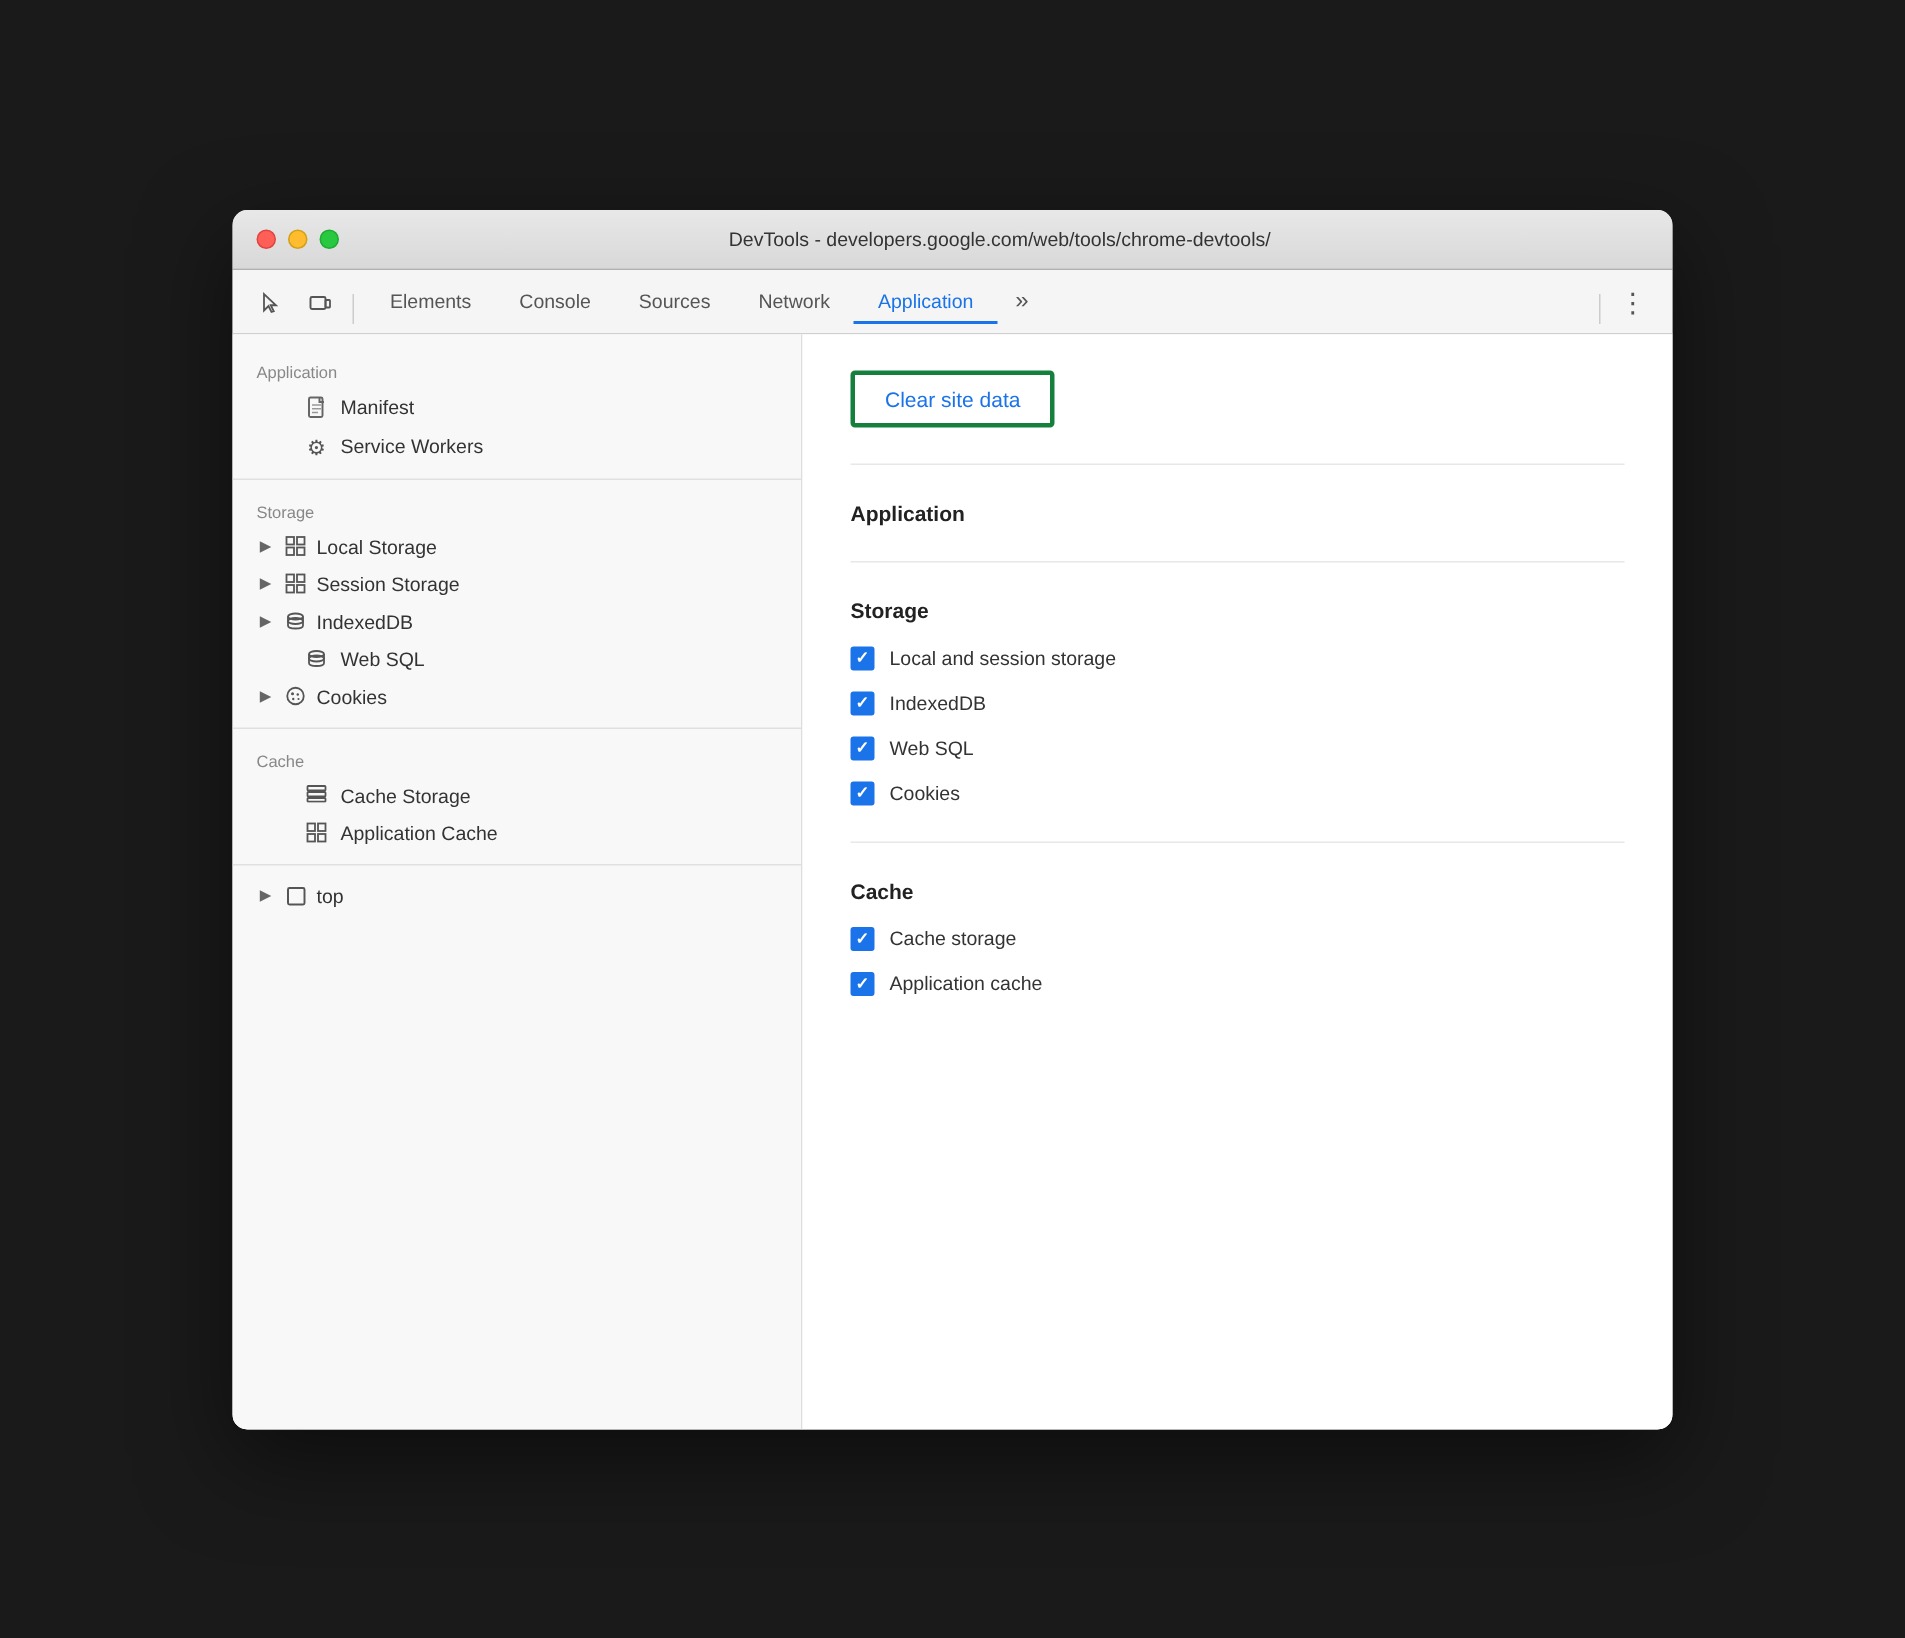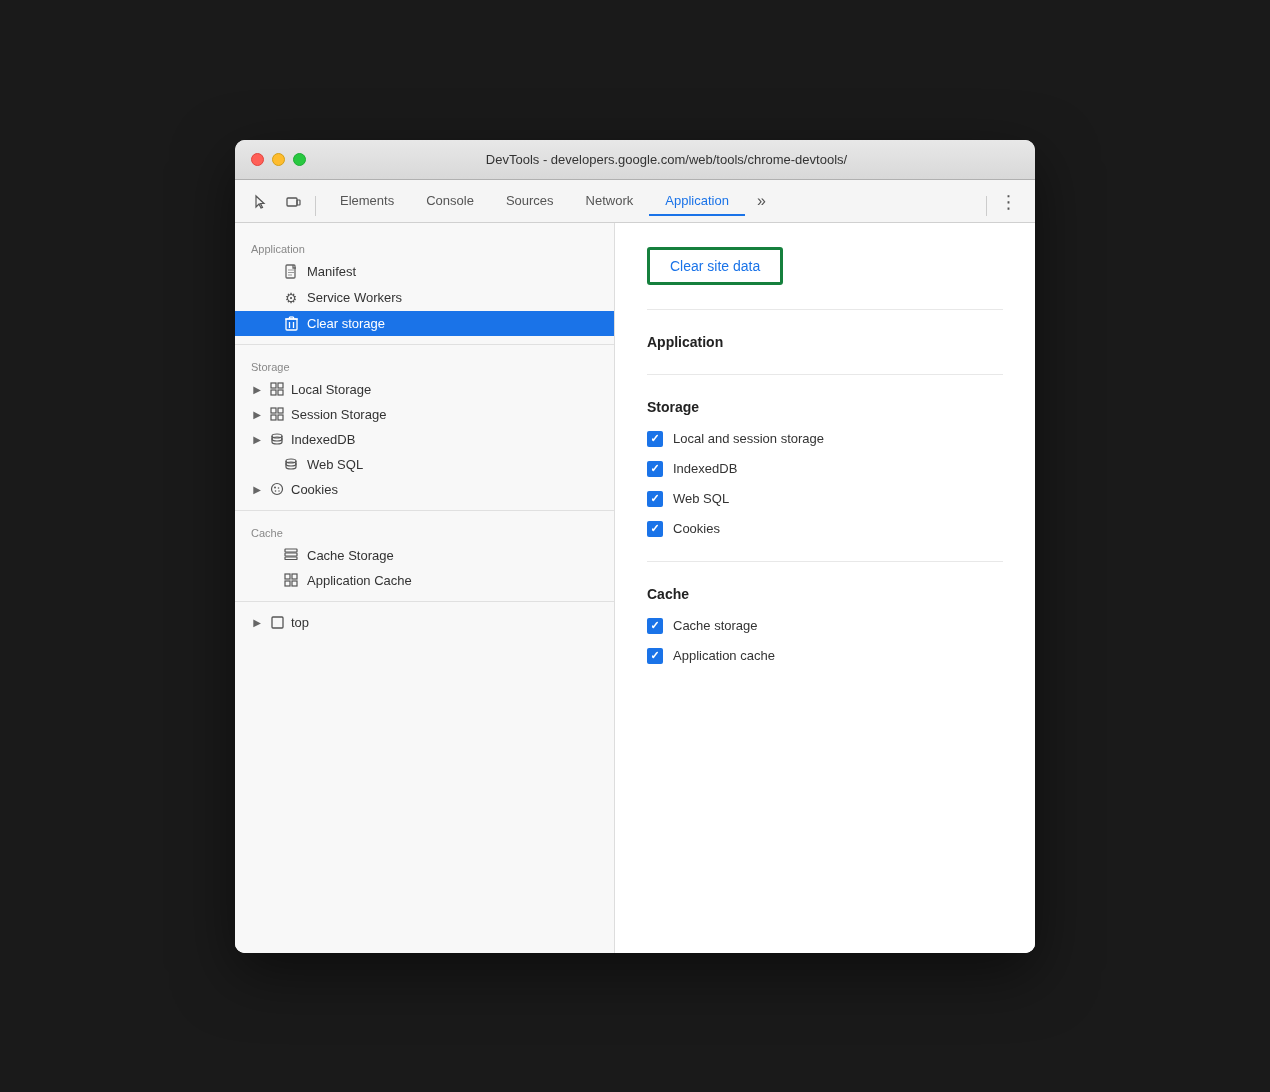--- a/index.html
+++ b/index.html
@@ -5,21 +5,21 @@
     * { box-sizing: border-box; margin: 0; padding: 0; }
     body {
       background: #1a1a1a;
       display: flex;
       justify-content: center;
       align-items: center;
       min-height: 100vh;
       font-family: -apple-system, BlinkMacSystemFont, 'Helvetica Neue', Arial, sans-serif;
     }
     .window {
-      width: 800px;
+      width: 960px;
       background: #f0f0f0;
       border-radius: 10px;
       box-shadow: 0 20px 60px rgba(0,0,0,0.5);
       overflow: hidden;
     }
     .titlebar {
       background: linear-gradient(180deg, #e8e8e8 0%, #d8d8d8 100%);
       border-bottom: 1px solid #b0b0b0;
       padding: 12px 16px;
       display: flex;
@@ -284,35 +284,20 @@
         </span>
         <span>Manifest</span>
       </div>
 
       <div class="sidebar-item">
         <span class="expand-arrow" style="opacity:0">▶</span>
         <span class="item-icon">⚙</span>
         <span>Service Workers</span>
       </div>
 
-      <div class="sidebar-item active">
-        <span class="expand-arrow" style="opacity:0">▶</span>
-        <span class="item-icon">
-          <svg width="13" height="15" viewBox="0 0 13 15" fill="none">
-            <rect x="1" y="3" width="11" height="11" rx="1" stroke="white" stroke-width="1.3"></rect>
-            <line x1="0" y1="3" x2="13" y2="3" stroke="white" stroke-width="1.3"></line>
-            <line x1="4.5" y1="3" x2="4.5" y2="1" stroke="white" stroke-width="1.3"></line>
-            <line x1="8.5" y1="3" x2="8.5" y2="1" stroke="white" stroke-width="1.3"></line>
-            <line x1="4.5" y1="1" x2="8.5" y2="1" stroke="white" stroke-width="1.3"></line>
-            <line x1="4.5" y1="6" x2="4.5" y2="12" stroke="white" stroke-width="1.3"></line>
-            <line x1="8.5" y1="6" x2="8.5" y2="12" stroke="white" stroke-width="1.3"></line>
-          </svg>
-        </span>
-        <span>Clear storage</span>
-      </div>
 
       <div class="sidebar-divider"></div>
 
       <div class="sidebar-section-header">Storage</div>
 
       <div class="sidebar-item-expandable">
         <span class="expand-arrow">▶</span>
         <span class="item-icon">
           <svg width="14" height="14" viewBox="0 0 14 14">
               <rect x="1" y="1" width="5" height="5" stroke="#555" stroke-width="1.2" fill="none"></rect>

